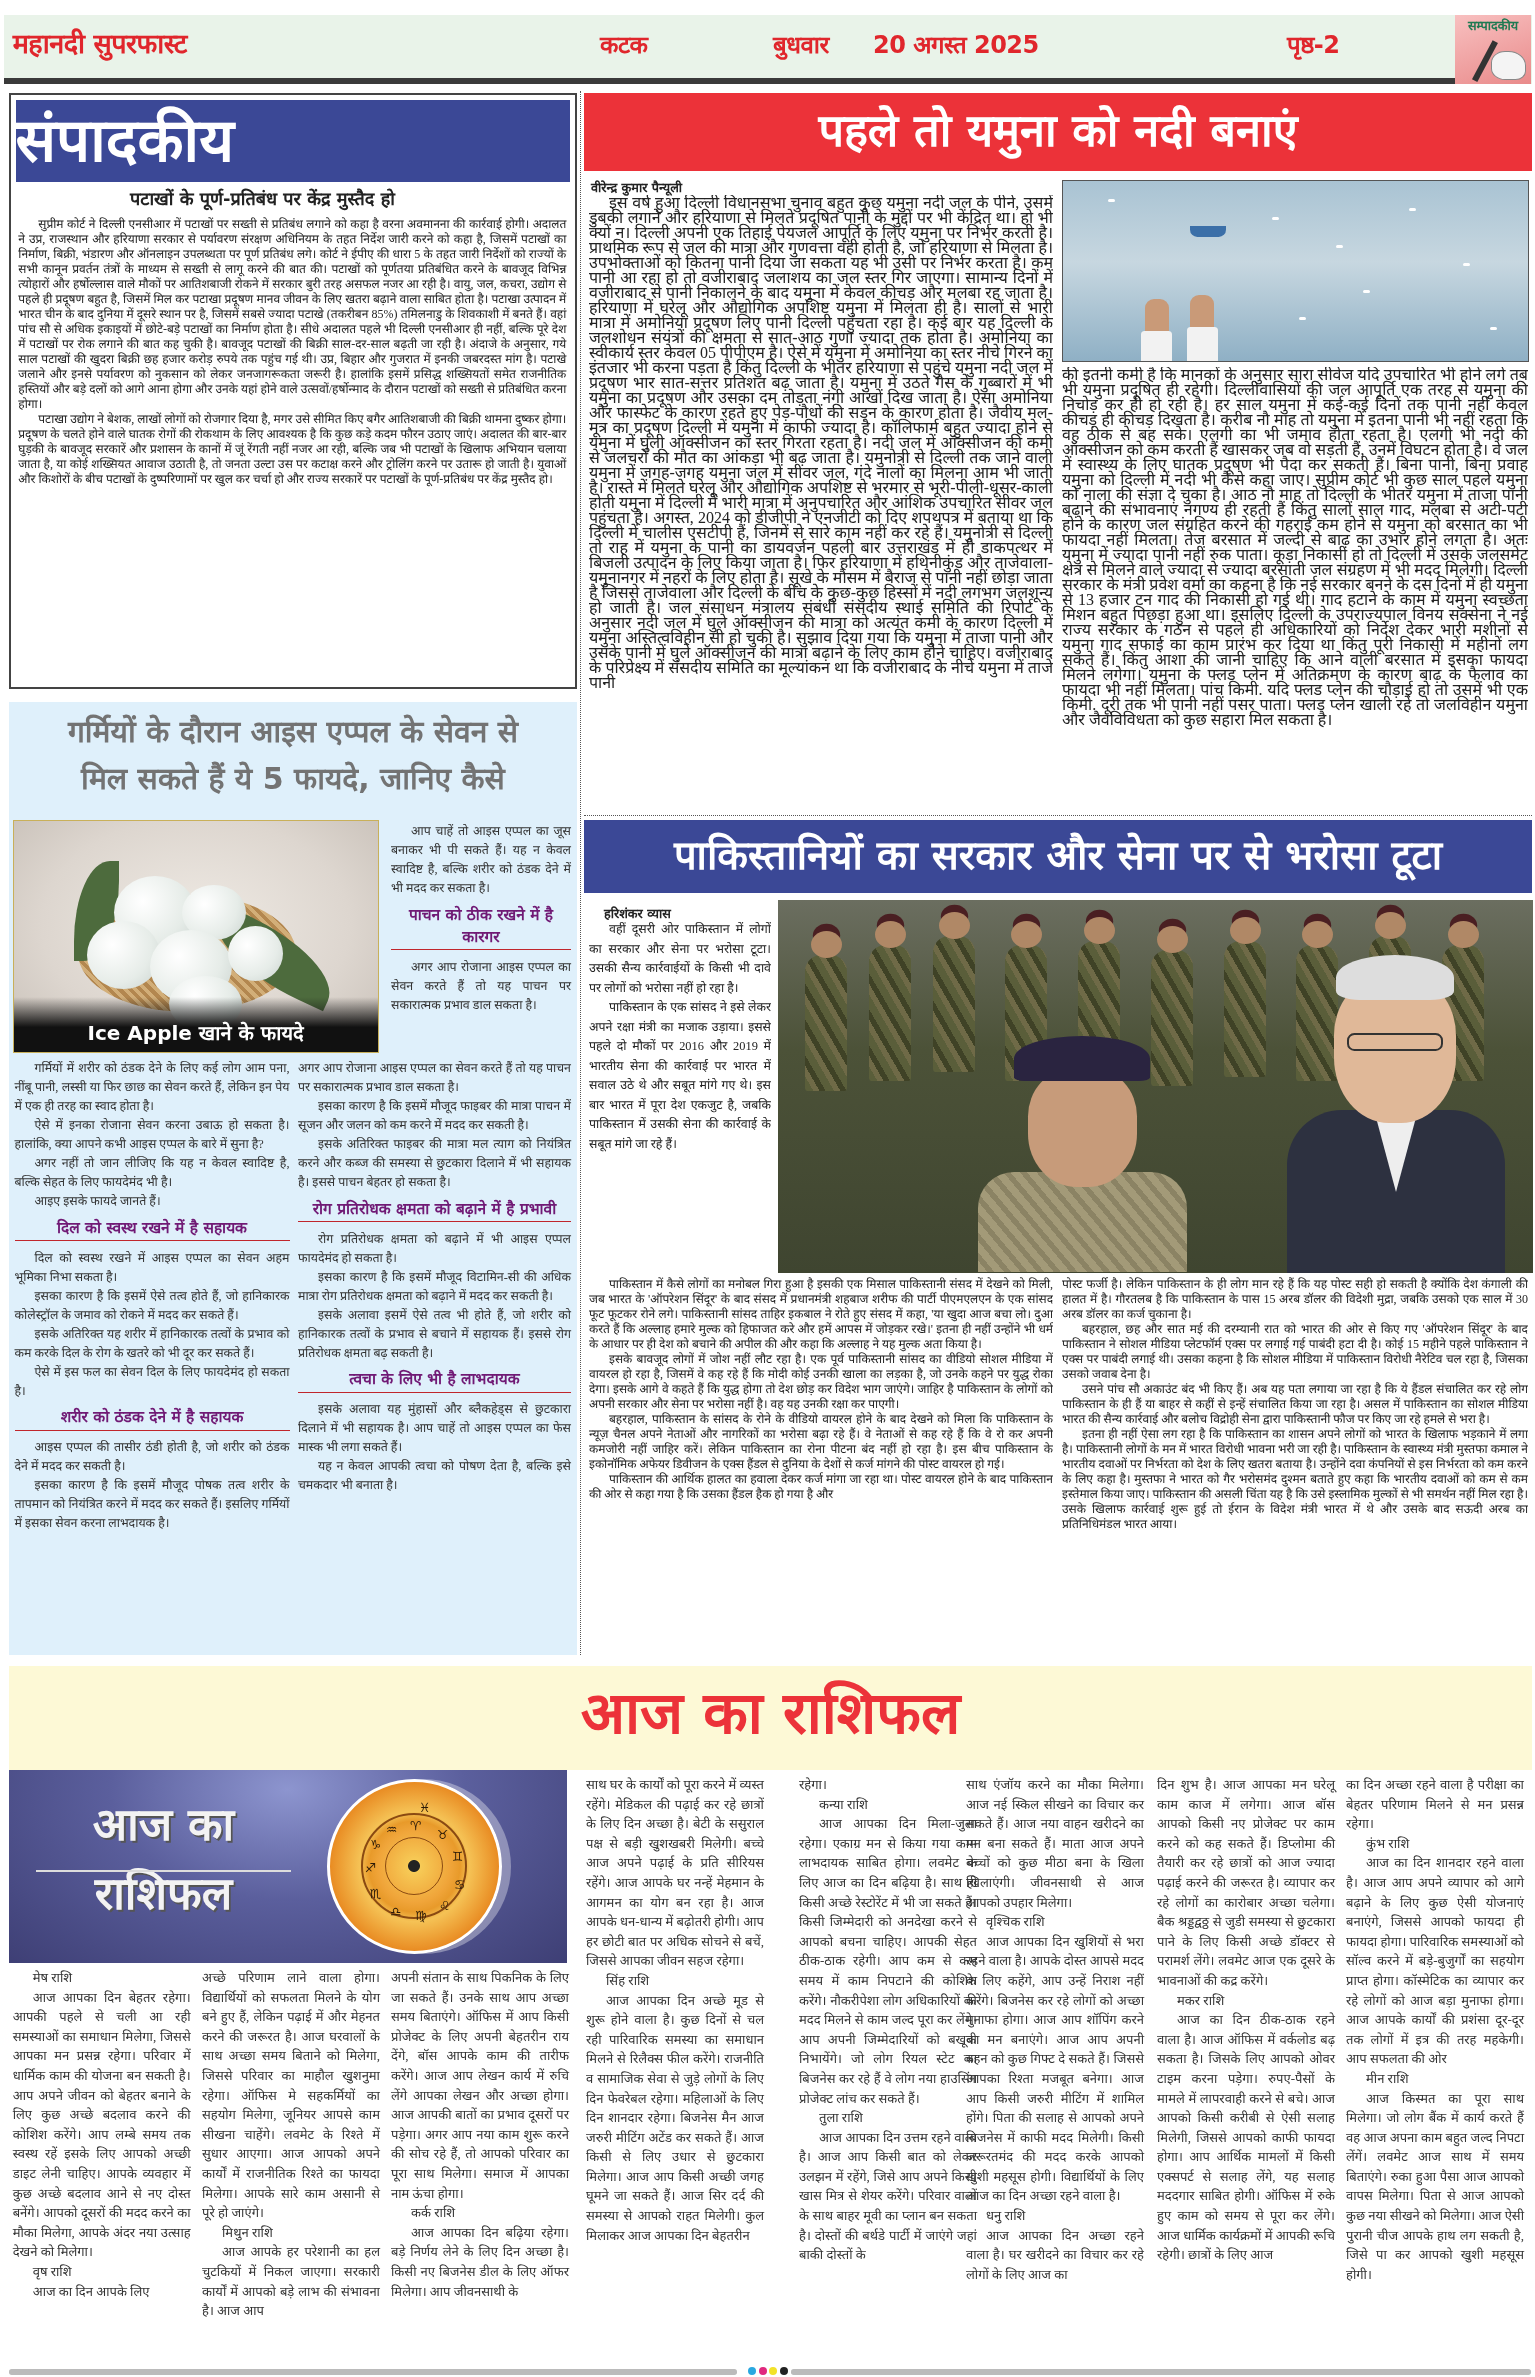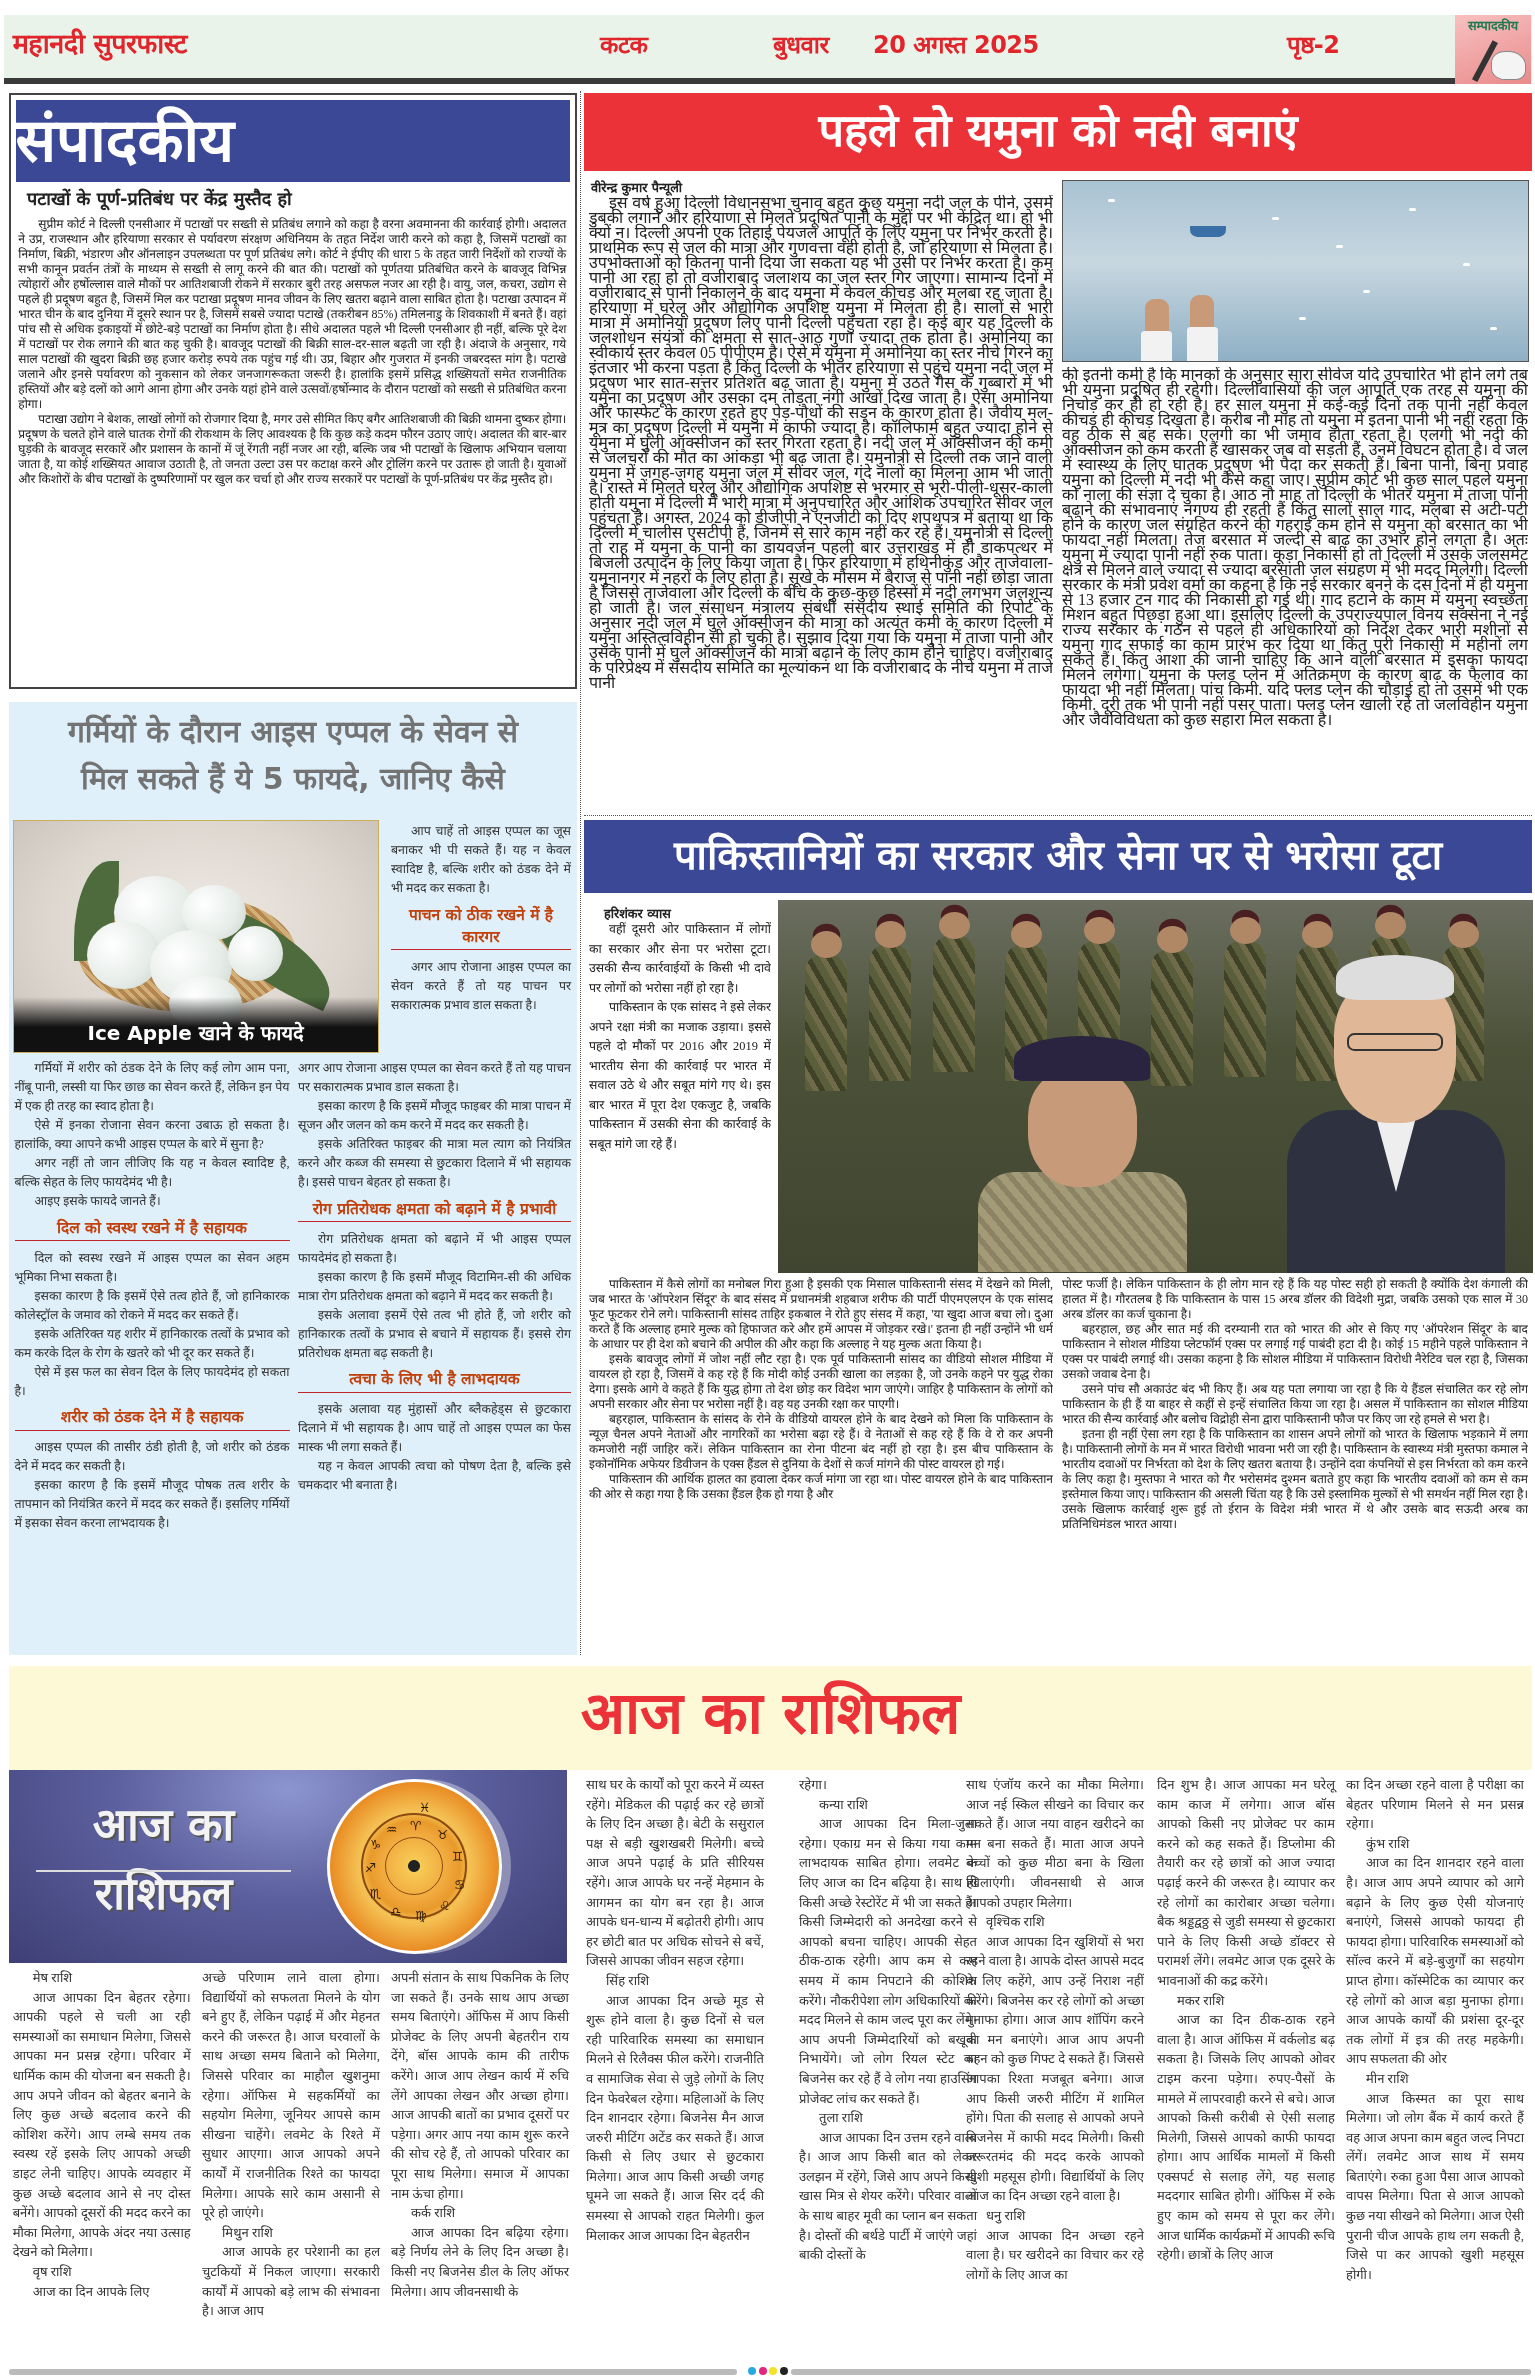--- a/index.html
+++ b/index.html
@@ -11,36 +11,36 @@
   .mh-bar { left: 3.6px; top: 78px; width: 1452px; height: 5.5px; background: #3a3a3a; }
   .mh-text { color: #e0262c; font-family: "DejaVu Sans", sans-serif; font-weight: bold; top: 27px; font-size: 24px; letter-spacing: -0.5px; }
   .mh-logo { left: 1455px; top: 14.6px; width: 76px; height: 69px; background: linear-gradient(160deg, #f8c0c0, #e98a8a); }
   .mh-logo .lt { position: absolute; top: 1.8px; left: 1.8px; right: 1.8px; color: #1f7a52; font-family: "DejaVu Sans", sans-serif; font-size: 12.7px; font-weight: bold; text-align: center; }
   .mh-logo .pen { position: absolute; left: 27px; top: 24px; width: 5.5px; height: 44px; background: #333; transform: rotate(28deg); }
   .mh-logo .hand { position: absolute; left: 36px; top: 36px; width: 35px; height: 29px; background: #f4f4f4; border-radius: 40% 50% 30% 40%; border: 0.9px solid #888; }
 
   
   .edit-box { left: 9px; top: 93px; width: 568px; height: 596px; border: 2.7px solid #444; background: #fff; }
   .edit-banner { position: absolute; left: 4.5px; top: 4.5px; width: 554px; height: 82px; background: #3b4896; color: #fff; font-family: "DejaVu Sans", sans-serif; font-weight: bold; font-size: 60px; text-align: left; line-height: 80px; }
-  .edit-sub { position: absolute; left: 16px; width: 495px; top: 91px; text-align: left; font-family: "DejaVu Sans", sans-serif; font-weight: bold; font-size: 18px; color: #222; }
+  .edit-sub { position: absolute; left: 4px; width: 495px; top: 91px; text-align: center; font-family: "DejaVu Sans", sans-serif; font-weight: bold; font-size: 18px; color: #222; }
   .edit-body { position: absolute; left: 7.3px; top: 122px; width: 548px; font-size: 12px; line-height: 15px; text-align: justify; }
   .edit-body p { text-indent: 20px; }
 
   
   .ice-box { left: 9px; top: 702px; width: 568px; height: 953px; background: #dff0fb; }
   .ice-title { position: absolute; left: 0; width: 568px; top: 5.5px; text-align: center; font-family: "DejaVu Sans", sans-serif; font-weight: bold; font-size: 30px; line-height: 47px; color: #737373; }
   .ice-img { position: absolute; left: 3.6px; top: 118px; width: 366px; height: 233px; border: 1.8px solid #c9b05a; background: radial-gradient(ellipse at 50% 45%, #efeae4 0%, #ddd6cf 60%, #c7bfb7 100%); overflow: hidden; }
   .ice-img .basket { position: absolute; left: 64px; top: 73px; width: 218px; height: 118px; border-radius: 50%; background: repeating-linear-gradient(45deg, #b3874f 0 3.6px, #d2ae78 3.6px 7.3px); }
   .ice-img .leaf { position: absolute; left: 191px; top: 109px; width: 136px; height: 55px; background: #4d6b3d; border-radius: 0 80% 0 80%; transform: rotate(25deg); }
   .ice-img .leaf2 { position: absolute; left: 60px; top: 40px; width: 45px; height: 100px; background: #4d6b3d; border-radius: 80% 0 80% 0; }
   .ice-img .fruit { position: absolute; background: radial-gradient(circle at 35% 35%, #ffffff, #e6ece8 60%, #c9d2ce); border-radius: 50%; }
   .ice-img .cap { position: absolute; left: 0; right: 0; bottom: 0; height: 55px; background: linear-gradient(transparent, #111 55%); color: #fff; font-family: "DejaVu Sans", sans-serif; font-weight: bold; font-size: 20px; text-align: center; line-height: 73px; }
   .ice-col { position: absolute; font-size: 12.4px; line-height: 19px; text-align: justify; color: #333; }
   .ice-col p { text-indent: 20px; }
-  .ice-h { font-family: "DejaVu Sans", sans-serif; font-weight: bold; font-size: 15.5px; text-align: center; border-bottom: 1.8px solid #c0262c; margin: 5.5px 0 7.3px; padding-bottom: 1.8px; line-height: 22px; color: #c2410c; text-indent: 0 !important; }
+  .ice-h { font-family: "DejaVu Sans", sans-serif; font-weight: bold; font-size: 15.5px; text-align: center; border-bottom: 1.8px solid #c0262c; margin: 5.5px 0 7.3px; padding-bottom: 1.8px; line-height: 22px; color: #701a75; text-indent: 0 !important; }
 
   
   .yam-banner { left: 584px; top: 93px; width: 948px; height: 78px; background: #ec3239; color: #fff; font-family: "DejaVu Sans", sans-serif; font-weight: bold; font-size: 45px; text-align: center; line-height: 76px; }
   .byline { font-family: "DejaVu Sans", sans-serif; font-weight: bold; font-size: 12.7px; color: #222; }
   .yam-body { font-size: 16px; line-height: 15px; text-align: justify; }
   .yam-body p { text-indent: 20px; }
   .yam-img { left: 1062px; top: 180px; width: 467px; height: 182px; border: 0.9px solid #555; background: linear-gradient(180deg, #a9c3d3 0%, #c7d7e0 45%, #8fb0c5 100%); overflow: hidden; }
   .yam-img .boat { position: absolute; left: 127px; top: 45px; width: 36px; height: 11px; background: #3b6fa8; border-radius: 0 0 7.3px 7.3px; }
   .yam-img .man { position: absolute; width: 24px; height: 64px; background: #c99a78; border-radius: 9px 9px 3.6px 3.6px; }
   .yam-img .cloth { position: absolute; width: 31px; height: 42px; background: #f2f2f2; border-radius: 3.6px; }

